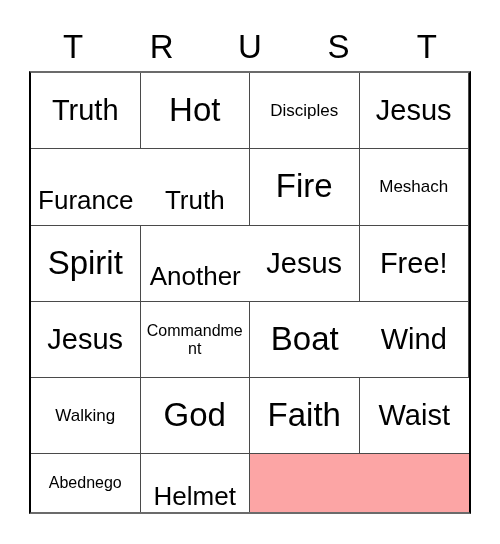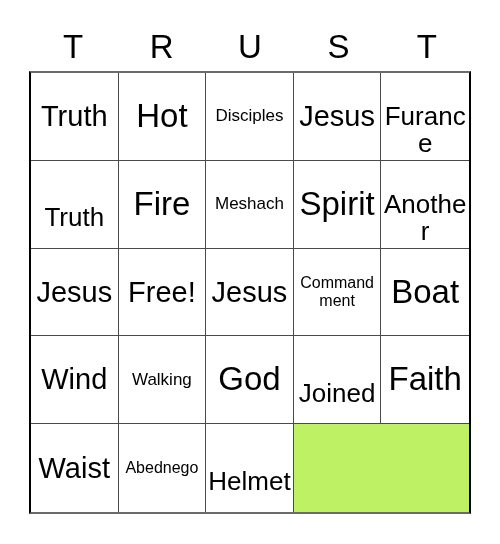--- a/index.html
+++ b/index.html
@@ -51,23 +51,23 @@
     left: 29px;
     top: 71px;
     width: 442px;
     height: 443px;
     box-sizing: border-box;
     border-top: 2px solid #6b6b6b;
     border-left: 2px solid #000000;
     border-right: 2px solid #000000;
     border-bottom: 2px solid #6b6b6b;
     display: grid;
-    grid-template-columns: repeat(5, 1fr);
+    grid-template-columns: repeat(4, 1fr);
     grid-template-rows: repeat(5, 1fr);
-    background: #bef264;
+    background: #fca5a5;
   }
 
   .cell {
     box-sizing: border-box;
     border-right: 1px solid #4a4a4a;
     border-bottom: 1px solid #4a4a4a;
     display: flex;
     align-items: center;
     justify-content: center;
     text-align: center;
@@ -163,23 +163,20 @@
         <span class="cell-text sz-lg">Wind</span>
       </div>
     <div class="cell">
         <span class="cell-text sz-xs">Walking</span>
       </div>
     <div class="cell">
         <span class="cell-text sz-xl">God</span>
       </div>
 
     <div class="cell">
-        <span class="cell-text sz-sm">Joined</span>
-      </div>
-    <div class="cell">
         <span class="cell-text sz-xl">Faith</span>
       </div>
     <div class="cell">
         <span class="cell-text sz-lg">Waist</span>
       </div>
     <div class="cell">
         <span class="cell-text sz-xxs">Abednego</span>
       </div>
     <div class="cell">
         <span class="cell-text sz-sm">Helmet</span>

